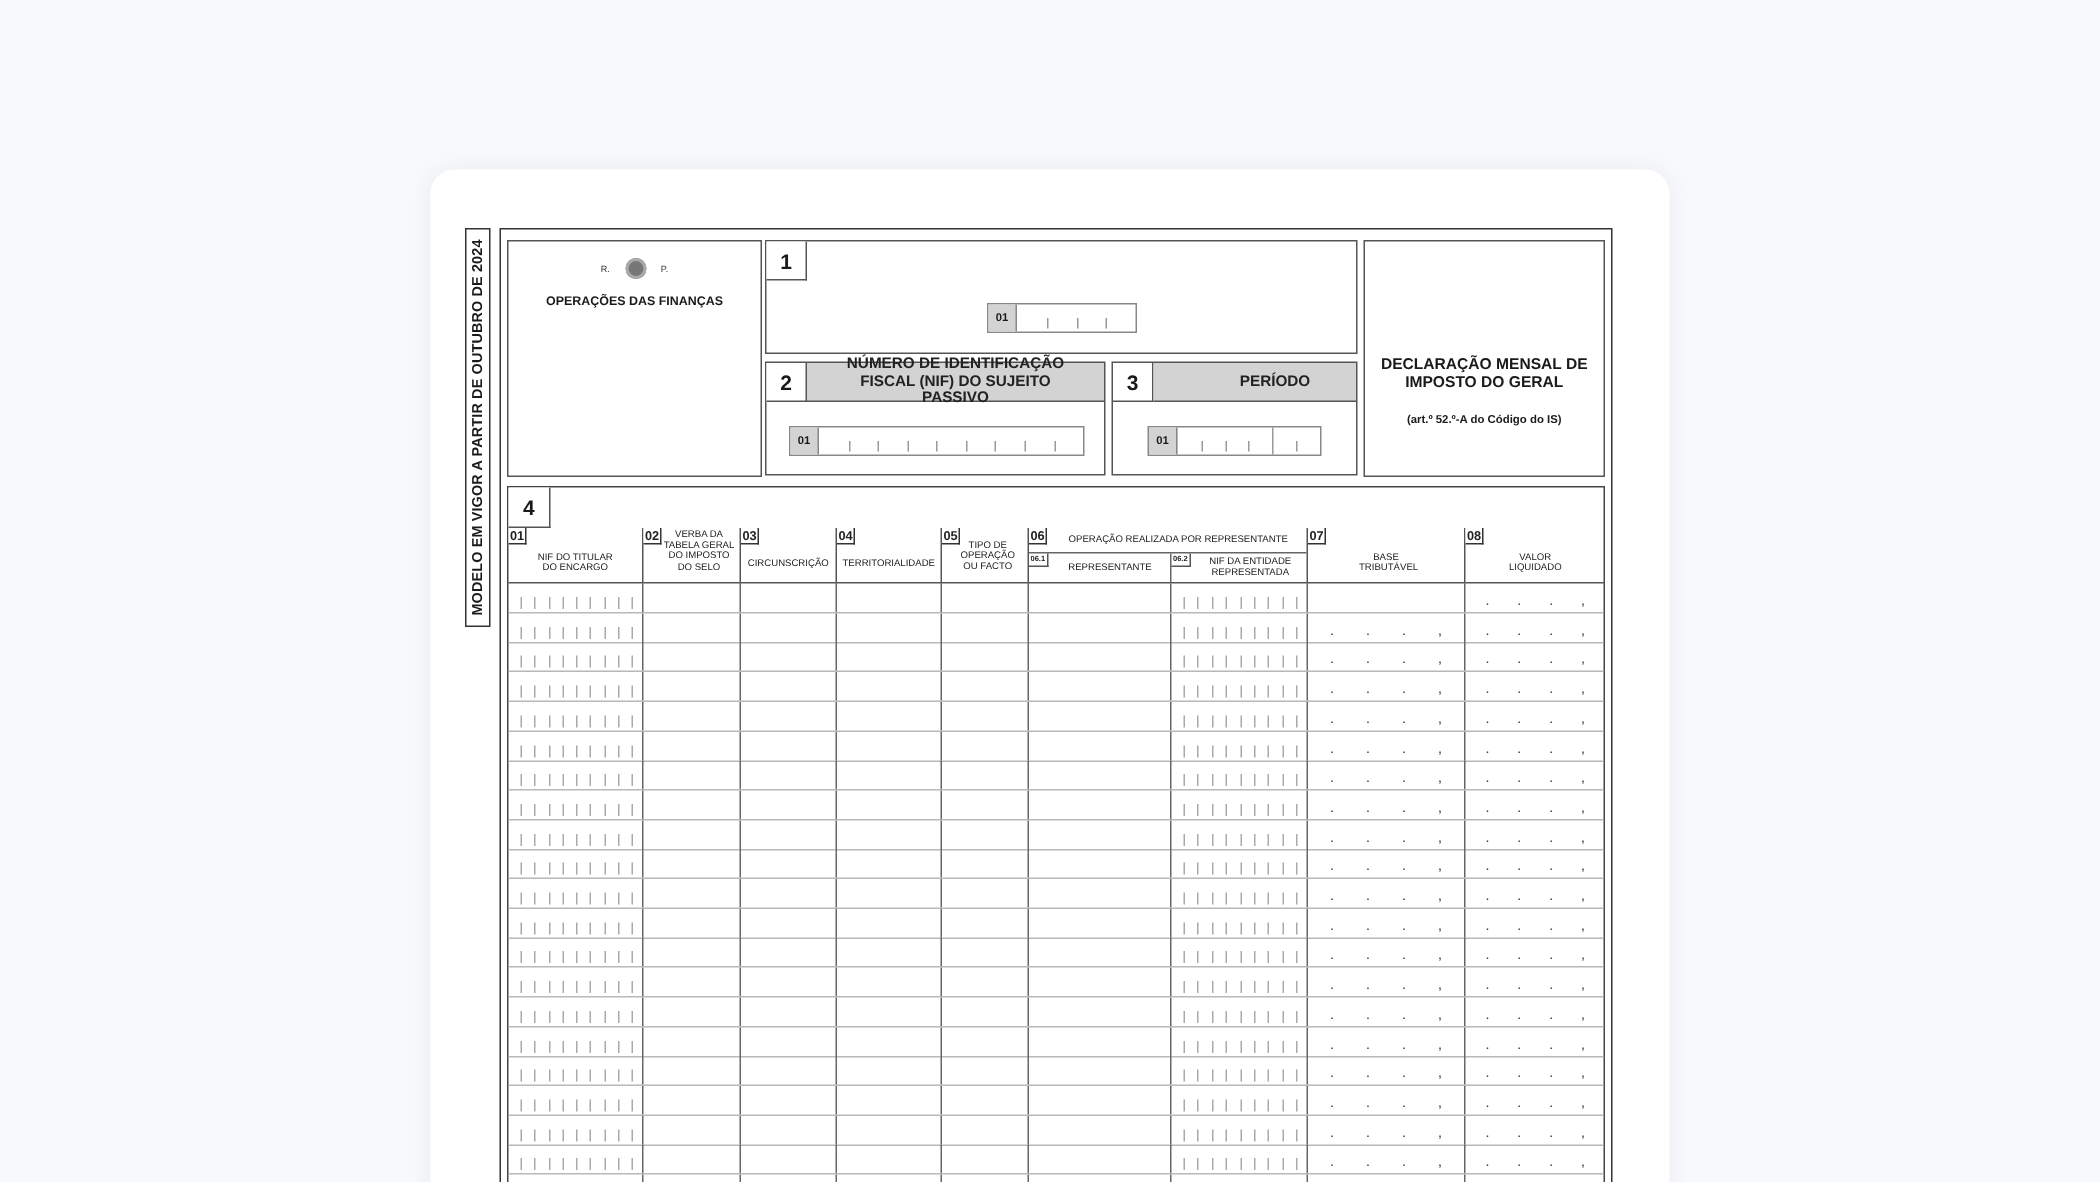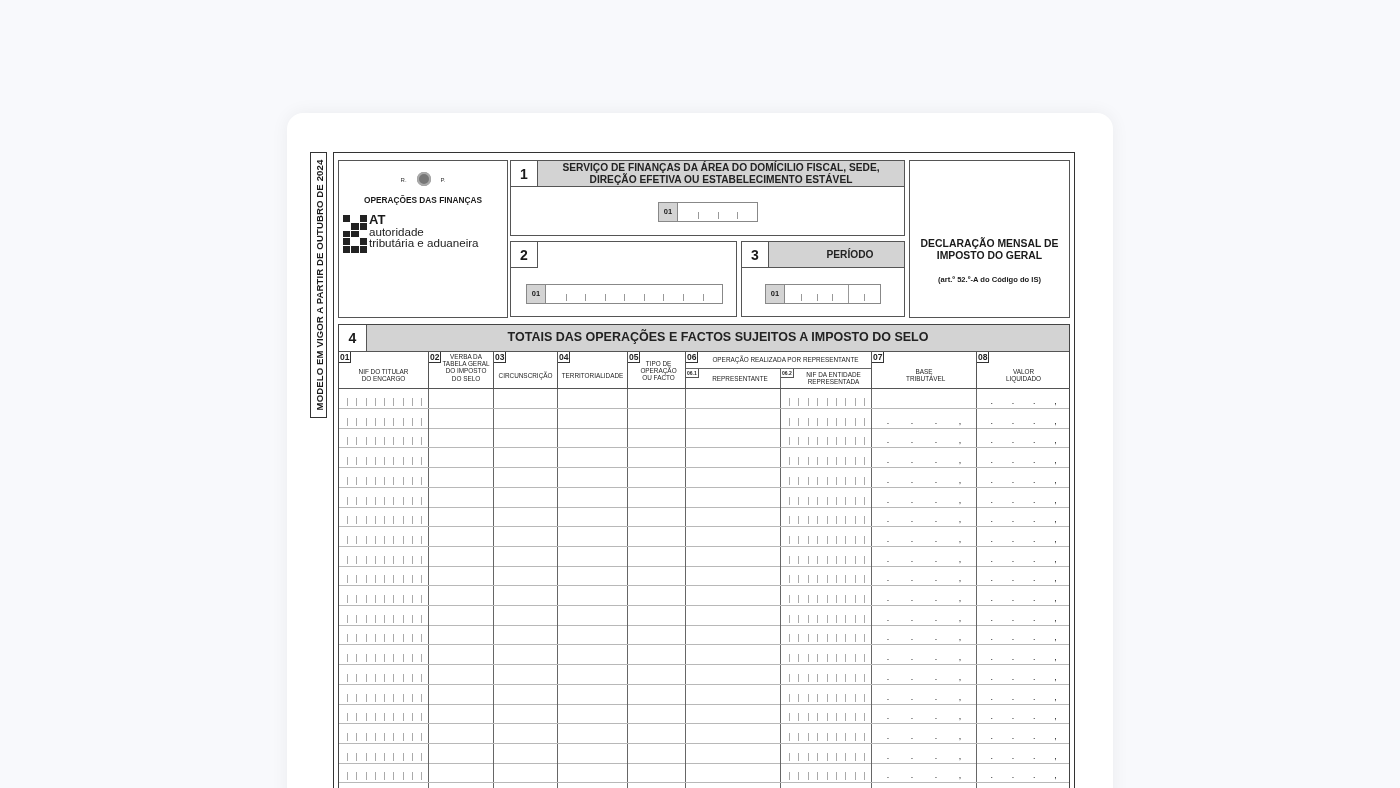--- a/index.html
+++ b/index.html
@@ -186,62 +186,38 @@
   <span>MODELO EM VIGOR A PARTIR DE OUTUBRO DE 2024</span>
 </div>
 
 <div class="frame"></div>
 
 <div class="box logo-box">
   <div class="rp">
     <span>R.</span><span class="emblem"></span><span>P.</span>
   </div>
   <div class="ministry">OPERAÇÕES DAS FINANÇAS</div>
-  <div class="at-logo">
-    <div class="at-emblem">
-      <i></i>
-        <i class="w"></i>
-        <i></i>
-      <i class="w"></i>
-        <i></i>
-        <i></i>
-      <i></i>
-        <i></i>
-        <i class="w"></i>
-      <i></i>
-        <i class="w"></i>
-        <i></i>
-      <i></i>
-        <i></i>
-        <i></i>
-    </div>
-    <div class="at-text">
-      <span class="at">AT</span>
-      <span class="l1">autoridade</span>
-      <span class="l2">tributária e aduaneira</span>
-    </div>
-  </div>
 </div>
 
 <div class="box s1">
   <div class="sec-num">1</div>
-  <div class="sec-head" style="left:27px; height:26px; padding:0 6px;">SERVIÇO DE FINANÇAS DA ÁREA DO DOMÍCILIO FISCAL, SEDE, DIREÇÃO EFETIVA OU ESTABELECIMENTO ESTÁVEL</div>
   <div class="field" style="left:147px; top:41px; width:100px;">
     <div class="code">01</div>
     <div class="cells">
         <i></i>
         <i></i>
         <i></i>
         <i></i>
       </div>
   </div>
 </div>
 
 <div class="box s2">
   <div class="sec-num">2</div>
+  <div class="sec-head" style="left:27px; padding:0 12px;">NÚMERO DE IDENTIFICAÇÃO FISCAL (NIF) DO SUJEITO PASSIVO</div>
   <div class="field" style="left:15px; top:42px; width:197px;">
     <div class="code">01</div>
     <div class="cells">
         <i></i>
         <i></i>
         <i></i>
         <i></i>
         <i></i>
         <i></i>
         <i></i>
@@ -267,21 +243,20 @@
   </div>
 </div>
 
 <div class="box dmis-box">
   <div class="dmis-sub">DECLARAÇÃO MENSAL DE IMPOSTO DO GERAL</div>
   <div class="dmis-art">(art.º 52.º-A do Código do IS)</div>
 </div>
 
 <div class="box s4">
   <div class="sec-num">4</div>
-  <div class="sec-head">TOTAIS DAS OPERAÇÕES E FACTOS SUJEITOS A IMPOSTO DO SELO</div>
 
   <div class="col-head" style="left:0; width:90px;">
     <span class="col-code">01</span>
     <div class="col-label" style="top:16px; padding:0 14px;">NIF DO TITULAR DO ENCARGO</div>
   </div>
   <div class="col-head" style="left:90px; width:65px;">
     <span class="col-code">02</span>
     <div class="col-label" style="top:1px; padding:0 2px 0 12px;">VERBA DA TABELA GERAL DO IMPOSTO DO SELO</div>
   </div>
   <div class="col-head" style="left:155px; width:64px;">

